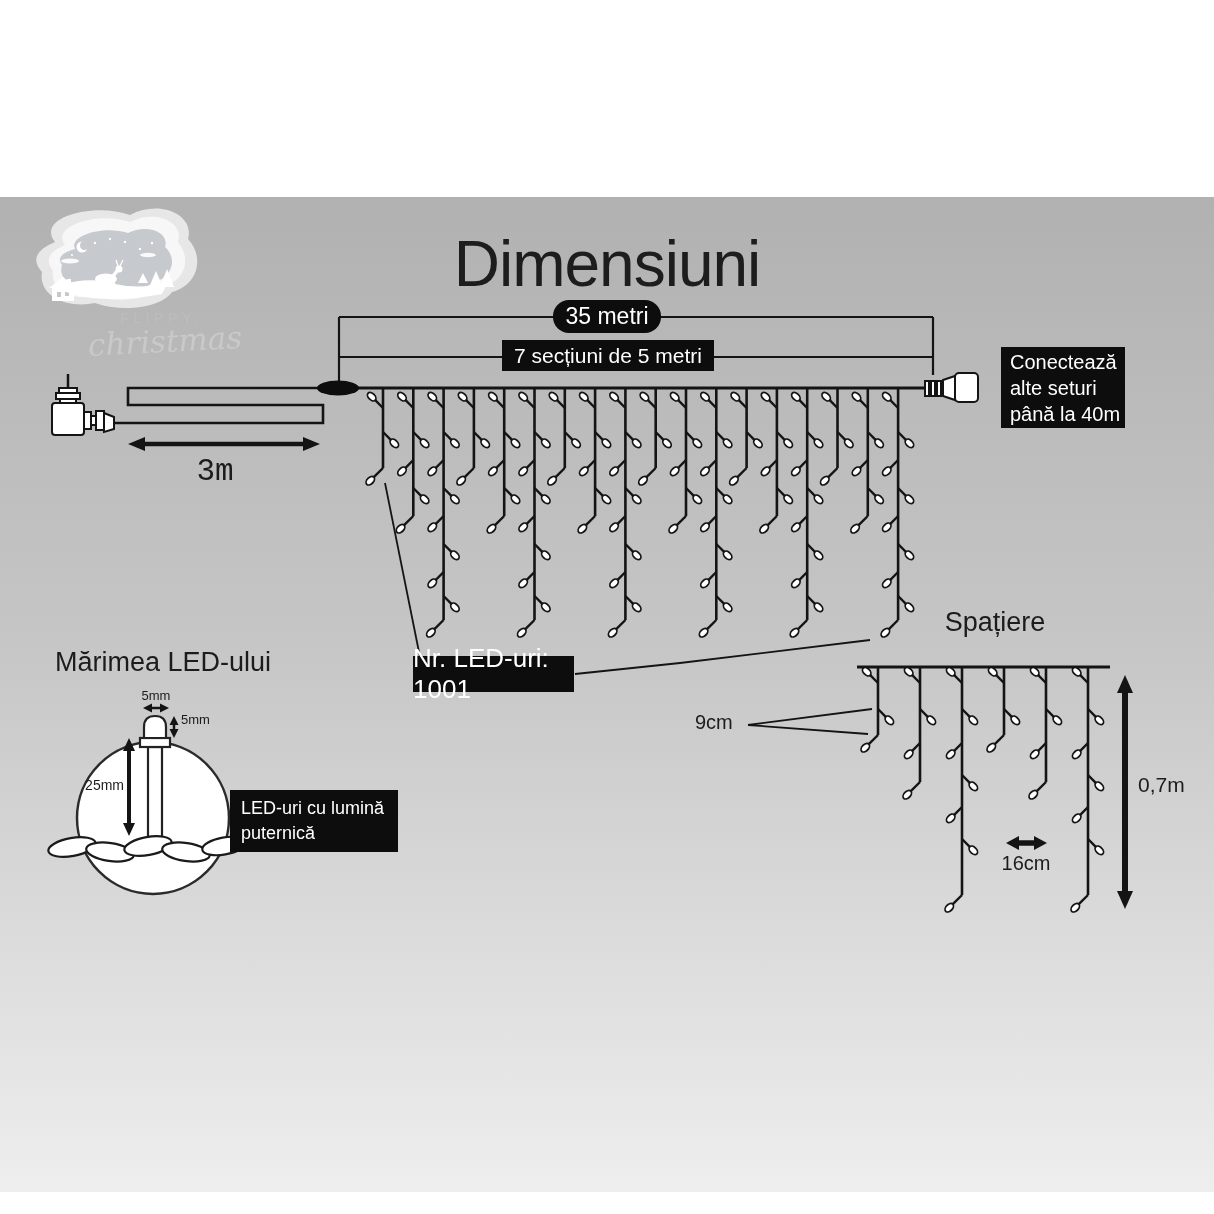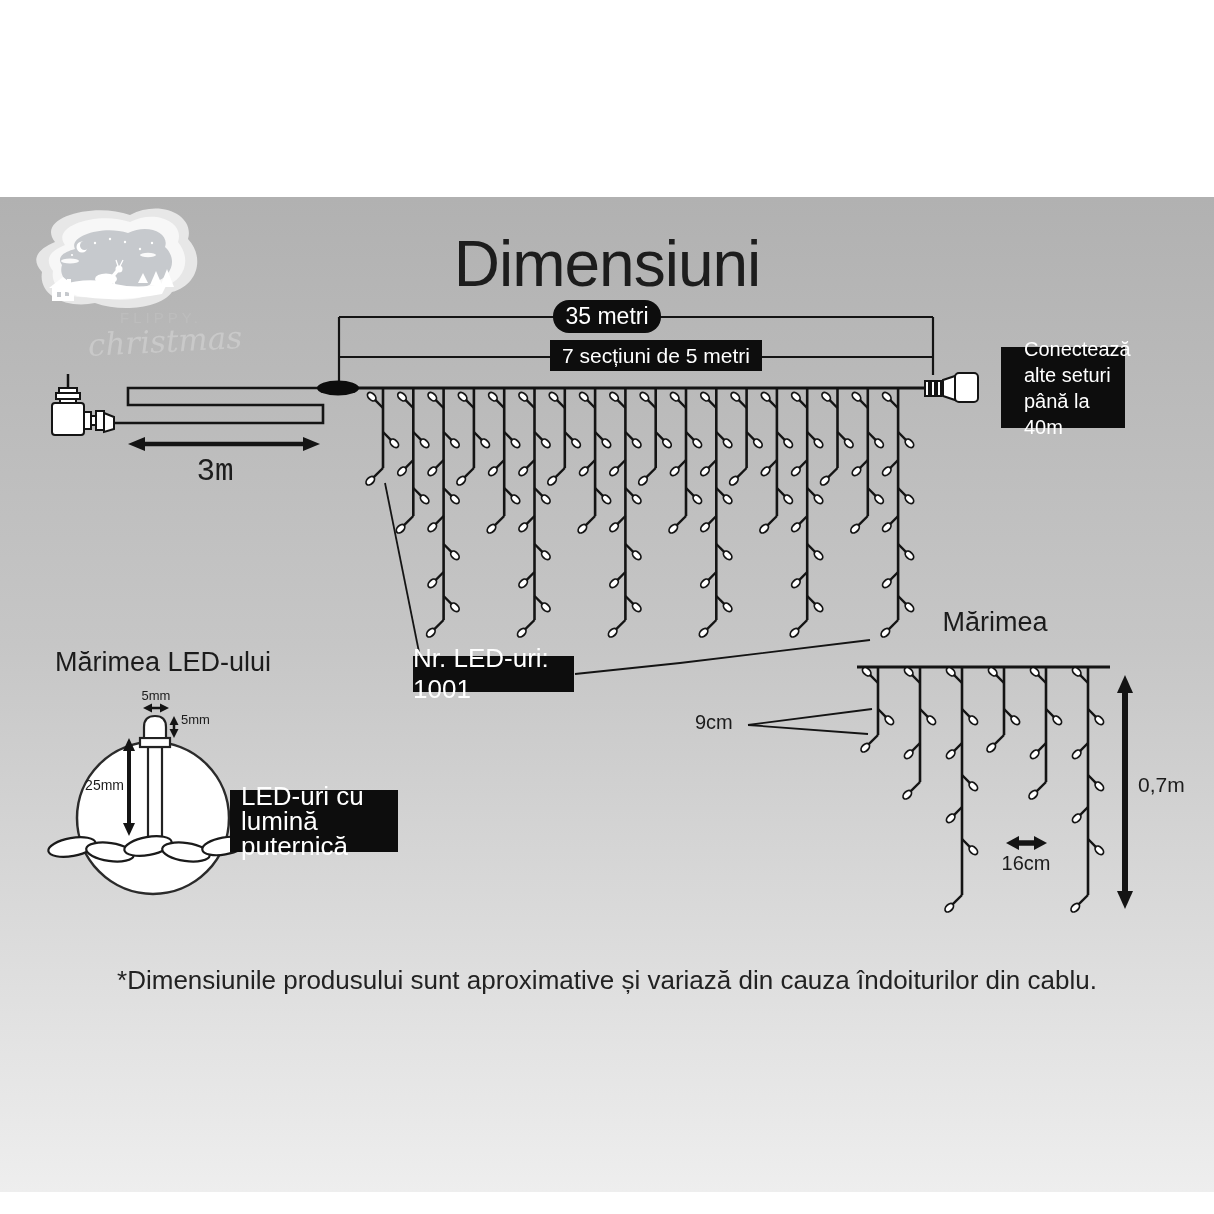--- a/index.html
+++ b/index.html
@@ -5,25 +5,25 @@
   html,body{margin:0;padding:0;background:#fff;}
   .canvas{position:relative;width:1214px;height:1214px;background:#ffffff;overflow:hidden;
           font-family:"Liberation Sans",sans-serif;}
   .band{position:absolute;left:0;top:197px;width:1214px;height:995px;
         background:linear-gradient(180deg,#b1b1b1 0%,#c6c6c6 45%,#eeeeee 100%);}
   .band svg{position:absolute;left:0;top:0;}
   .lbl{position:absolute;color:#1c1c1c;}
   .titleTxt{left:0;right:0;top:30px;text-align:center;font-size:64px;letter-spacing:-1px;color:#1d1d1d;}
   .blackbox{position:absolute;background:#0d0d0d;color:#fff;display:flex;align-items:center;justify-content:center;}
   .bb35{left:553px;top:103px;width:108px;height:33px;font-size:23px;border-radius:16px;}
-  .bbSect{left:502px;top:143px;width:212px;height:31px;font-size:21px;margin-left:48px;}
+  .bbSect{left:502px;top:143px;width:212px;height:31px;font-size:21px;}
   .bbConn{left:1001px;top:150px;width:124px;height:81px;font-size:20px;line-height:26px;
-          justify-content:flex-start;padding-left:23px;box-sizing:border-box;white-space:pre-line;}
+          justify-content:flex-start;padding-left:9px;box-sizing:border-box;white-space:pre-line;}
   .bbNr{left:413px;top:459px;width:161px;height:36px;font-size:26px;}
-  .bbLed{left:230px;top:593px;width:168px;height:62px;font-size:26px;line-height:25px;
+  .bbLed{left:230px;top:593px;width:168px;height:62px;font-size:18px;line-height:25px;
          justify-content:flex-start;padding-left:11px;box-sizing:border-box;white-space:pre-line;}
   .t3m{left:180px;top:257px;width:70px;text-align:center;font-size:31px;font-family:Liberation Mono, monospace;}
   .tSpat{left:925px;top:410px;width:140px;text-align:center;font-size:27px;}
   .t9cm{left:695px;top:514px;width:42px;text-align:left;font-size:20px;}
   .t07m{left:1138px;top:576px;font-size:21px;}
   .t16cm{left:996px;top:655px;width:60px;text-align:center;font-size:20px;}
   .tMarime{left:55px;top:450px;font-size:27px;}
   .t5w{left:131px;top:491px;width:50px;text-align:center;font-size:13px;}
   .t5h{left:181px;top:515px;font-size:13px;}
   .t25{left:78px;top:580px;width:46px;text-align:right;font-size:14px;}
@@ -458,27 +458,26 @@
 
     <div class="blackbox bb35">35 metri</div>
     <div class="blackbox bbSect">7 secțiuni de 5 metri</div>
     <div class="blackbox bbConn">Conectează
 alte seturi
 până la 40m</div>
     <div class="blackbox bbNr">Nr. LED-uri: 1001</div>
 
     <div class="lbl t3m">3m</div>
 
-    <div class="lbl tSpat">Mărimea</div>
+    <div class="lbl tSpat">Spațiere</div>
     <div class="lbl t9cm">9cm</div>
     <div class="lbl t07m">0,7m</div>
     <div class="lbl t16cm">16cm</div>
 
     <div class="lbl tMarime">Mărimea LED-ului</div>
     <div class="lbl t5w">5mm</div>
     <div class="lbl t5h">5mm</div>
     <div class="lbl t25">25mm</div>
     <div class="blackbox bbLed">LED-uri cu lumină
 puternică</div>
 
-    <div class="lbl footnote">*Dimensiunile produsului sunt aproximative și variază din cauza îndoiturilor din cablu.</div>
   </div>
 </div>
 
 </body></html>

